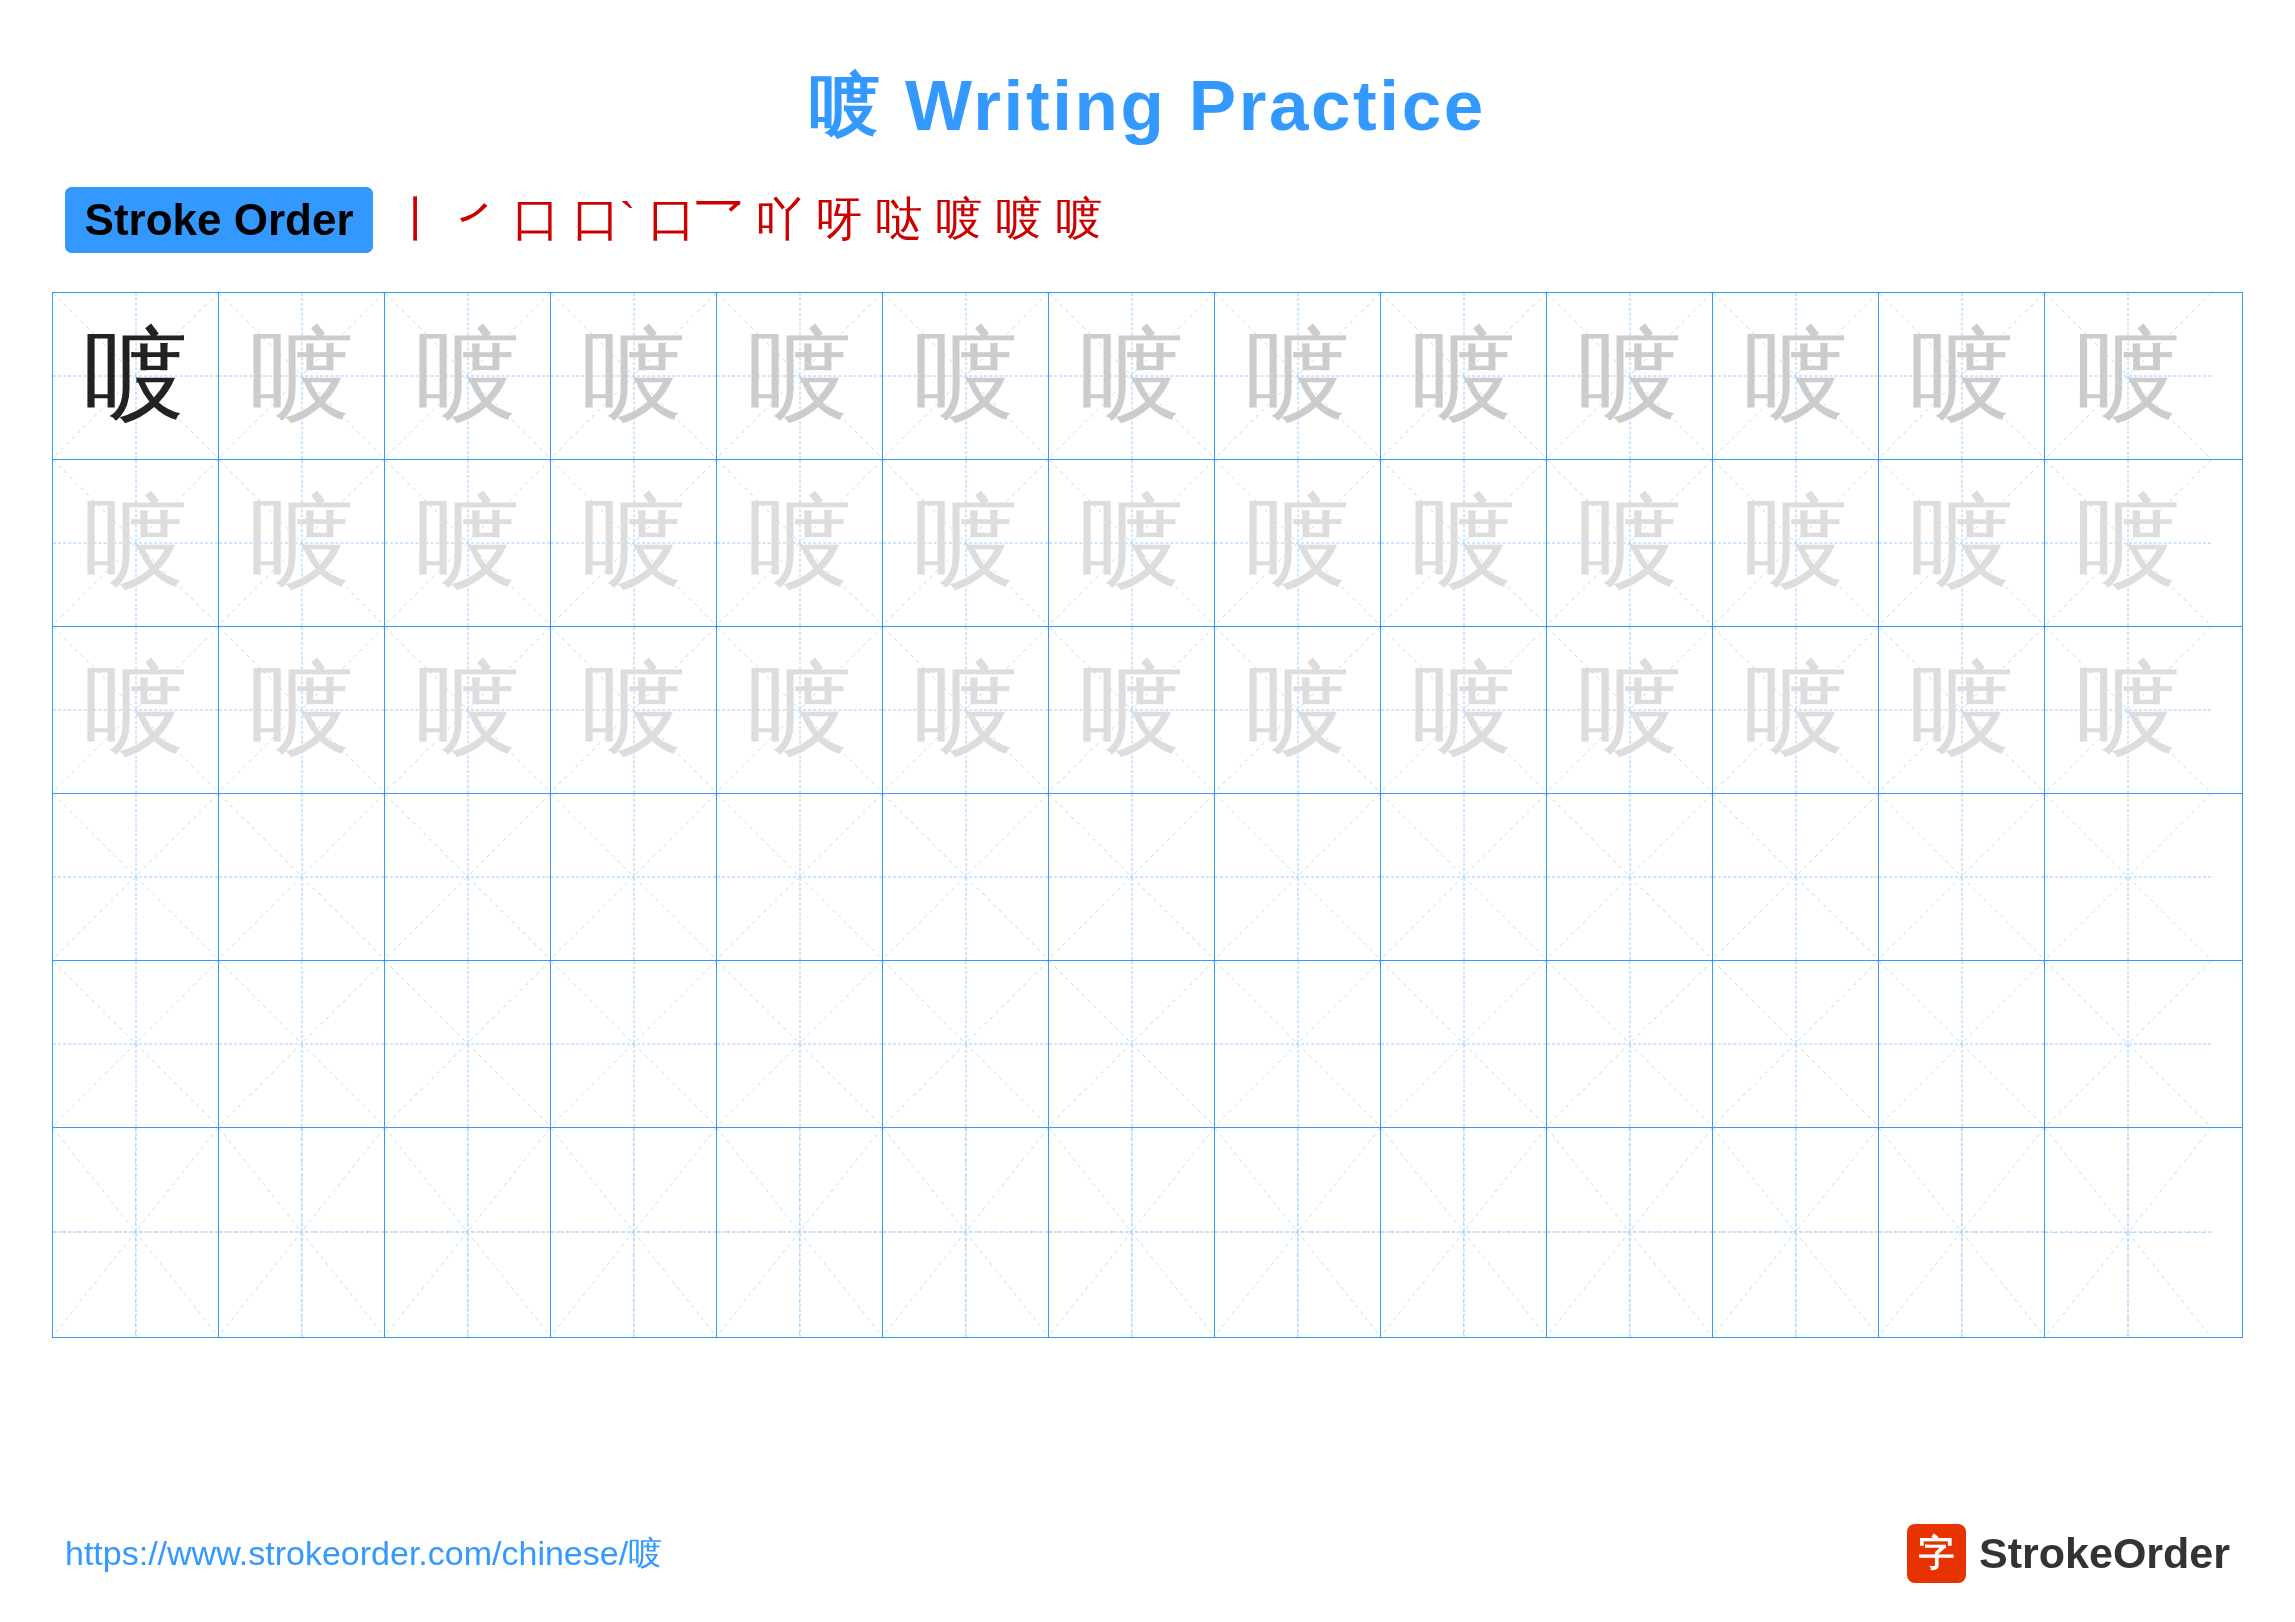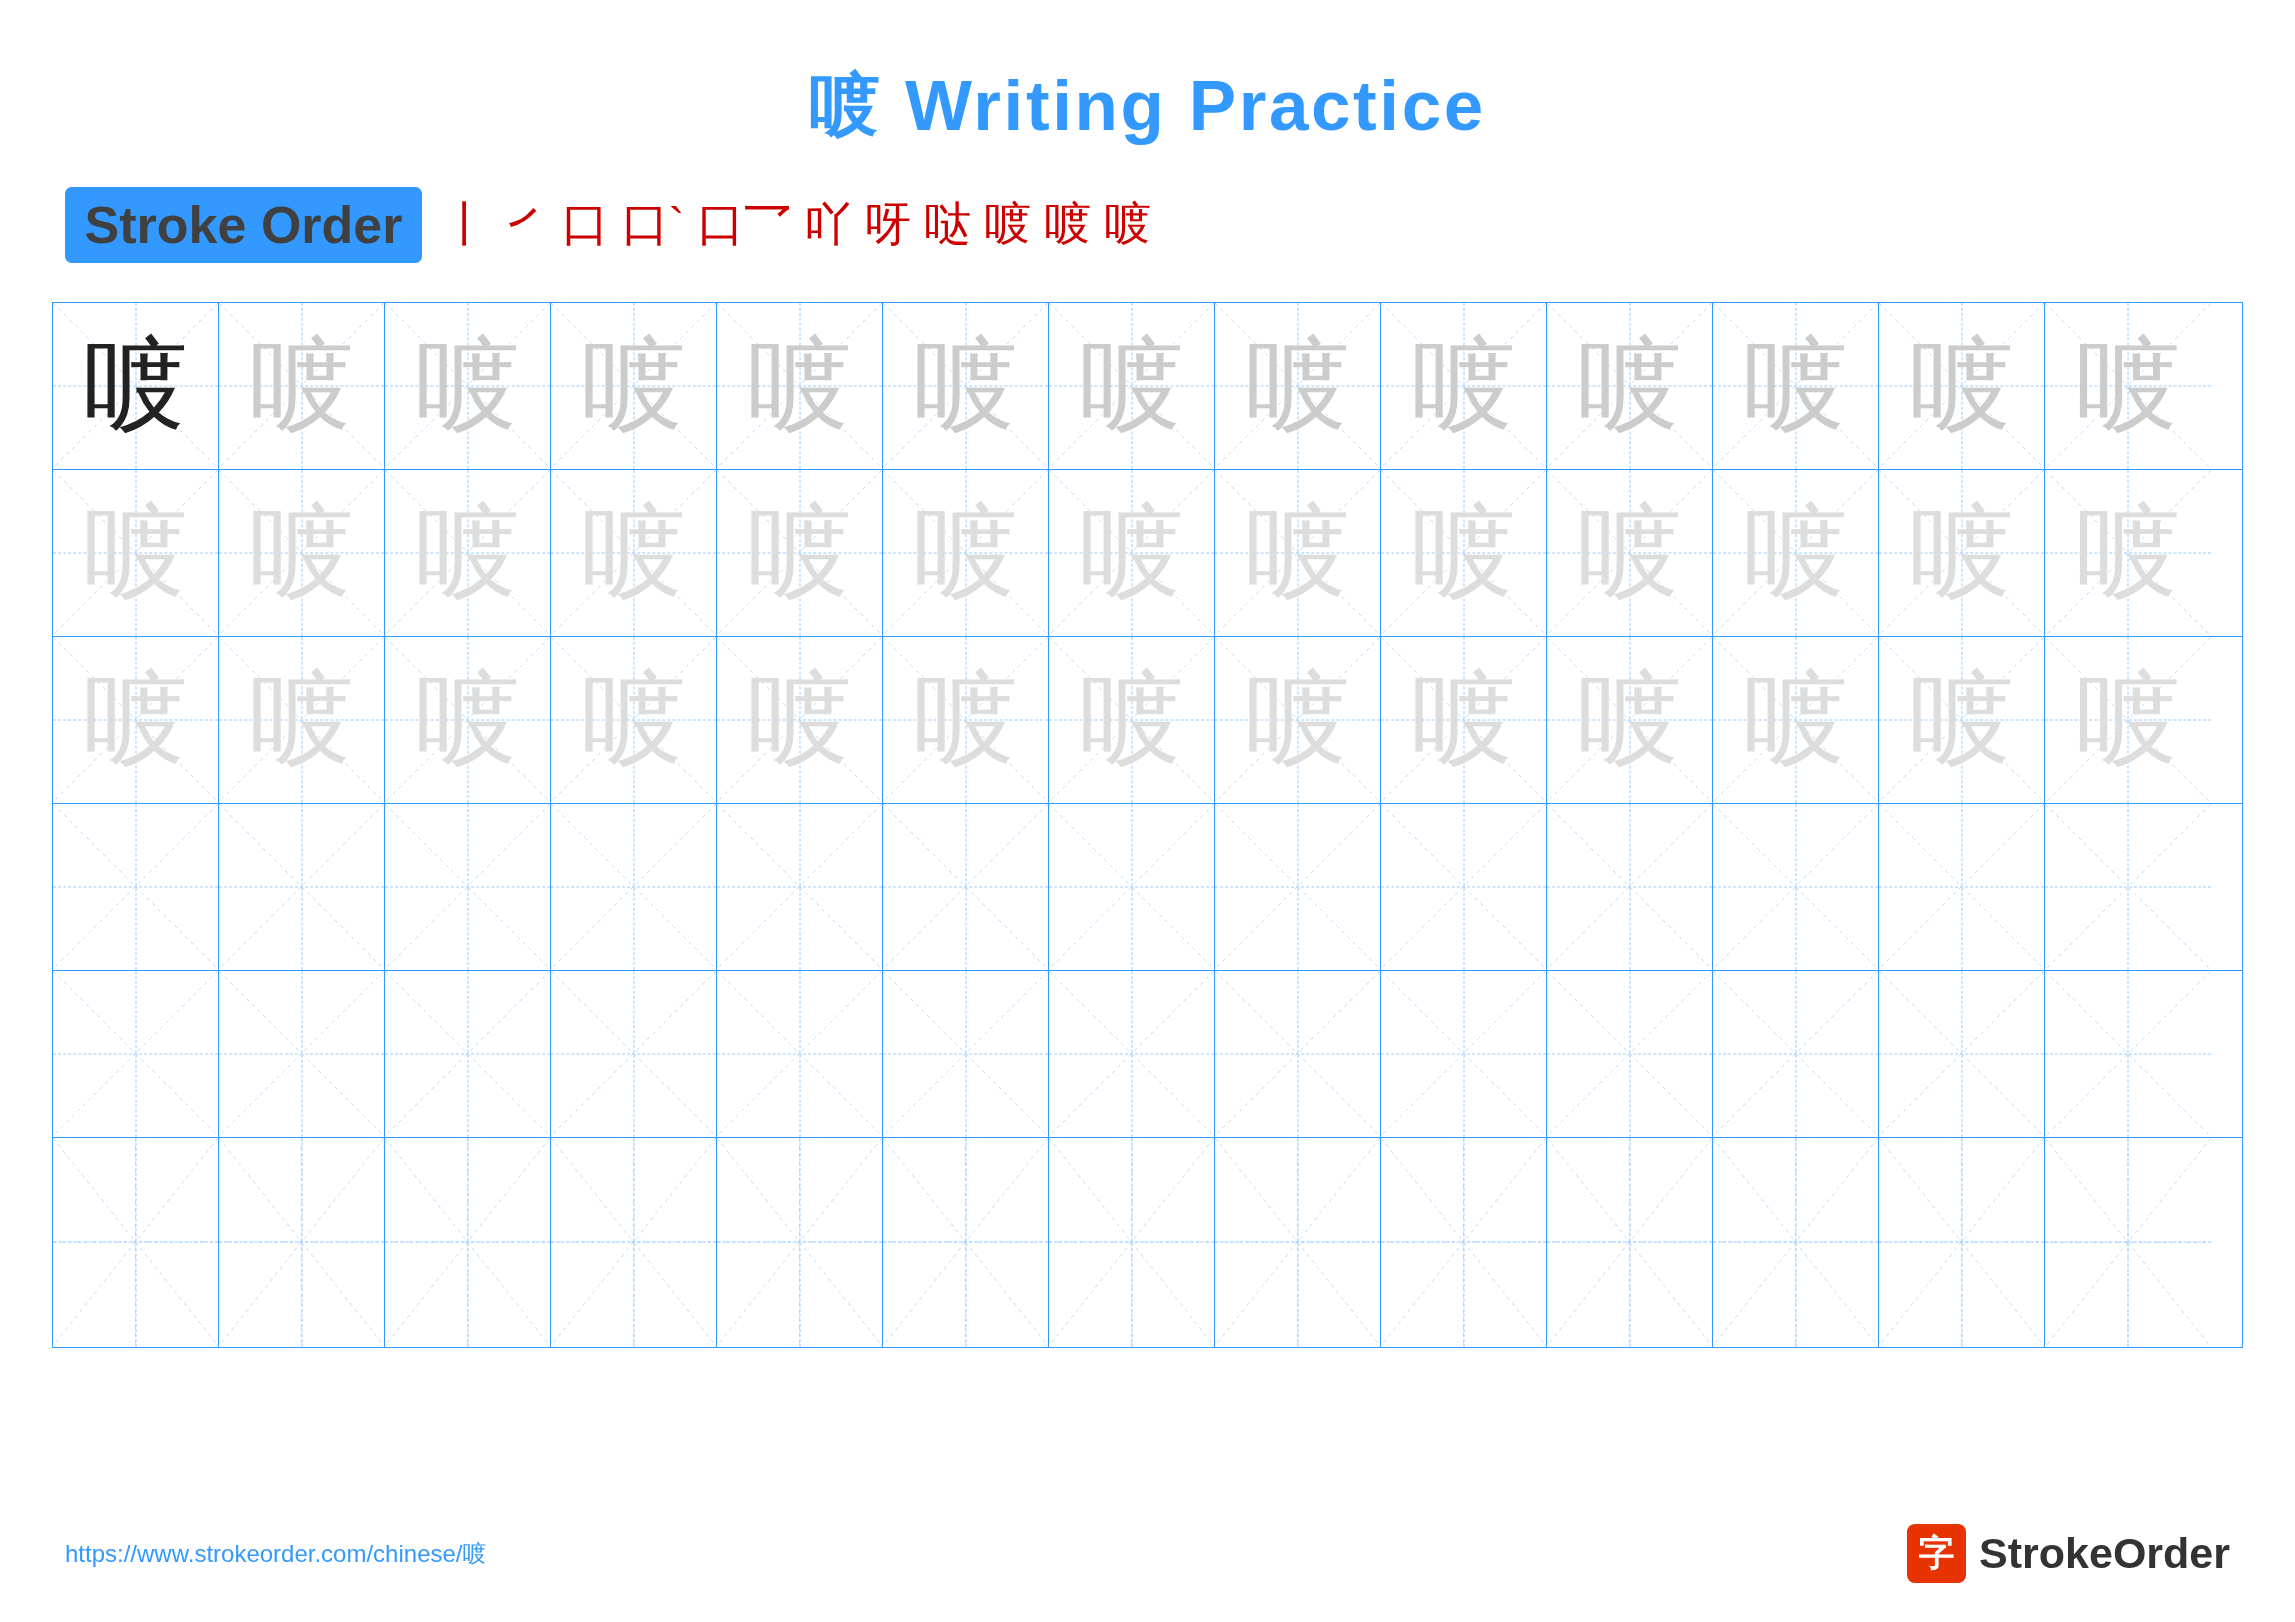--- a/index.html
+++ b/index.html
@@ -24,22 +24,22 @@
 
     
     .stroke-order-row {
       display: flex;
       align-items: center;
       padding: 33px 65px 19.6px 65px;
       gap: 19.6px;
     }
     .stroke-order-badge {
       background: #3399ff;
-      color: #404040;
-      font-size: 52px;
+      color: #000000;
+      font-size: 44px;
       font-weight: bold;
       padding: 7.9px 19.6px;
       border-radius: 6.5px;
       white-space: nowrap;
     }
     .stroke-sequence {
       display: flex;
       align-items: center;
       gap: 13px;
       font-size: 47px;
@@ -127,21 +127,21 @@
     .footer {
       position: absolute;
       bottom: 39px;
       left: 65px;
       right: 65px;
       display: flex;
       align-items: center;
       justify-content: space-between;
     }
     .footer-url {
-      font-size: 24px;
+      font-size: 34px;
       color: #3399ff;
     }
     .footer-logo {
       display: flex;
       align-items: center;
       gap: 13px;
       font-size: 43px;
       font-weight: bold;
       color: #333333;
     }

